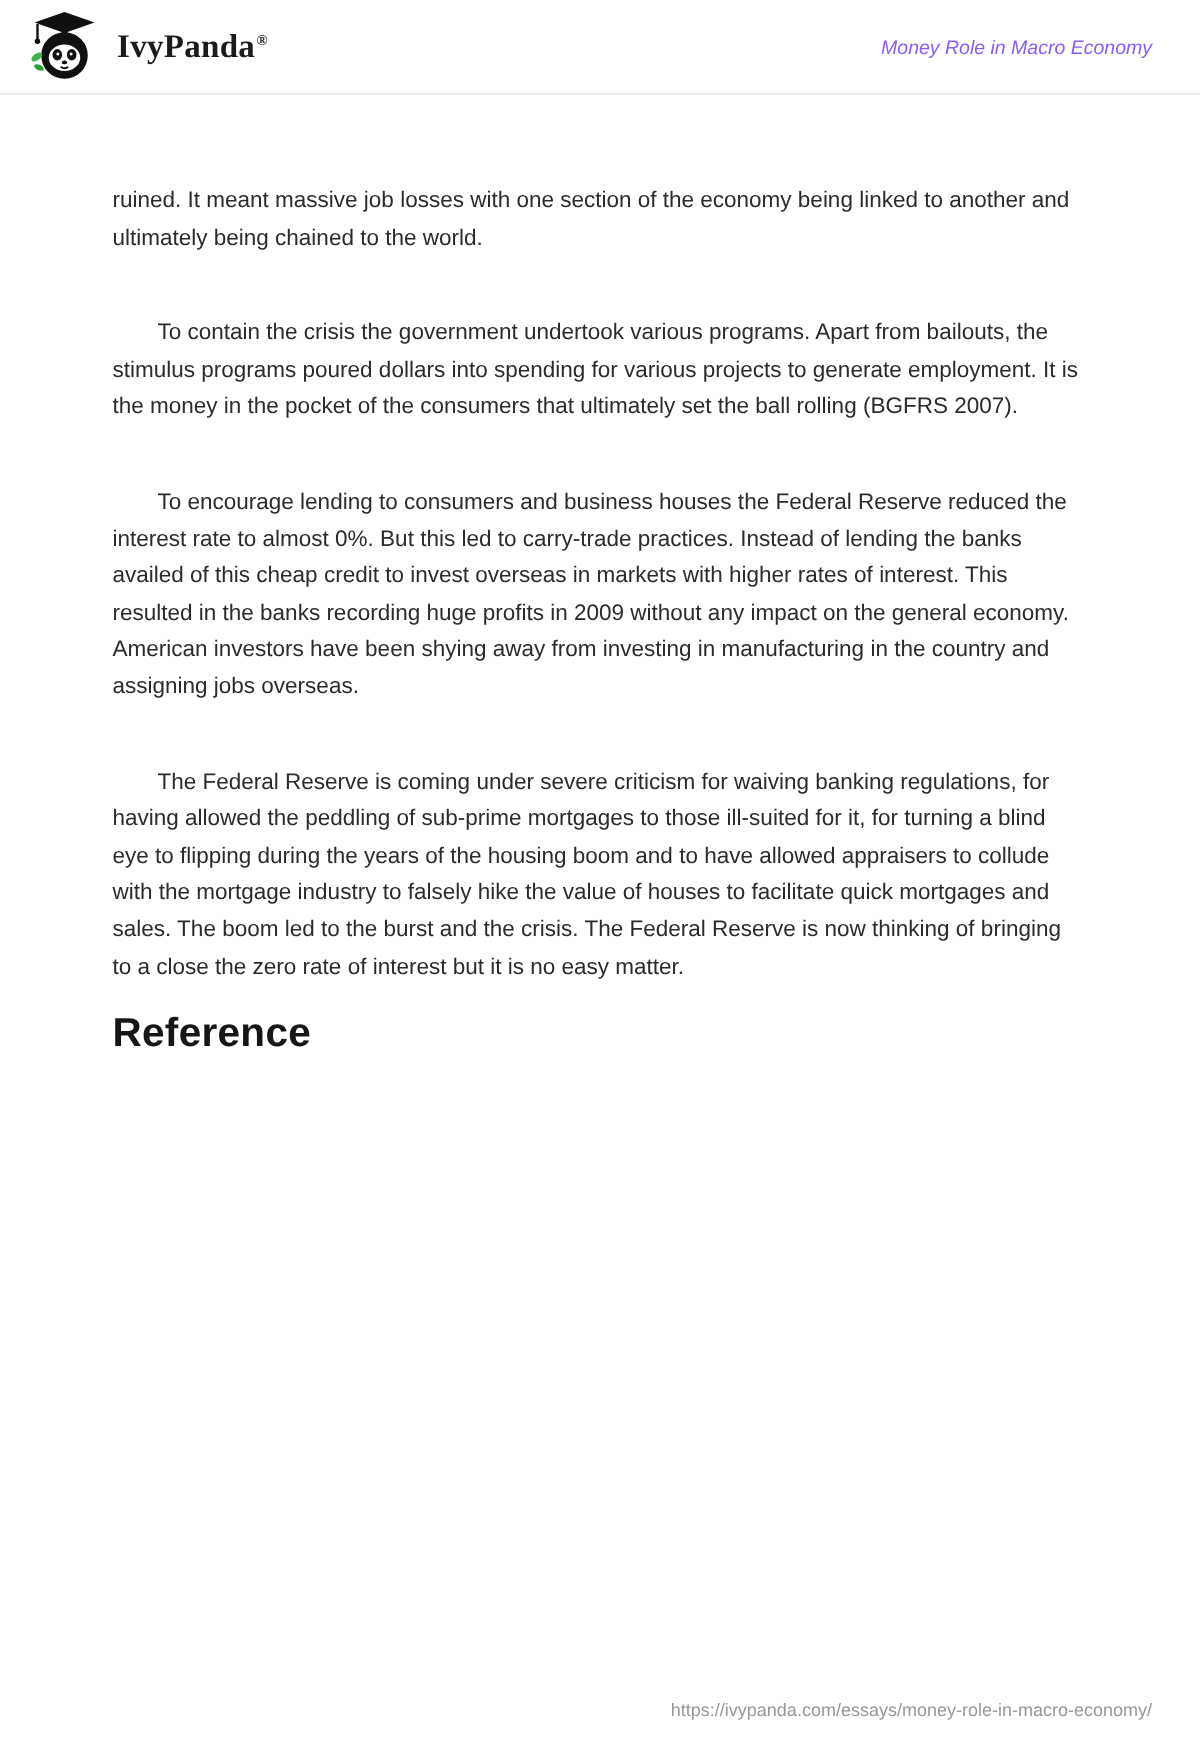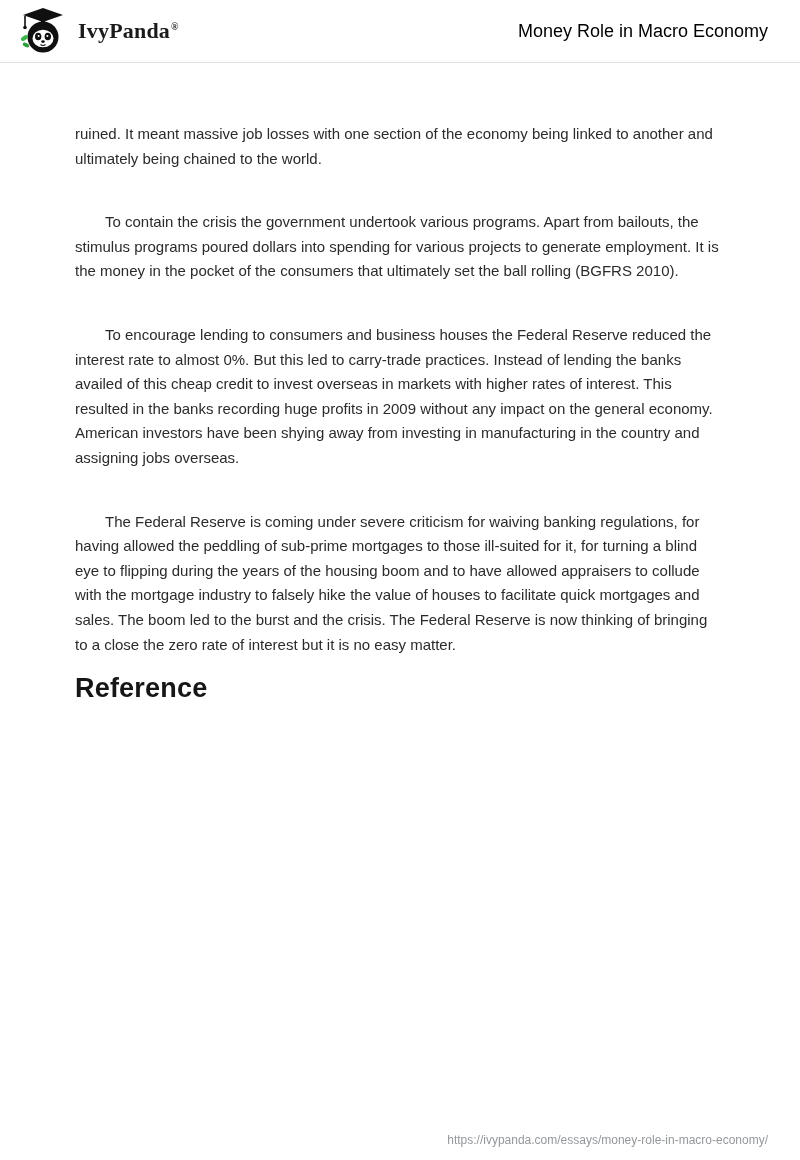--- a/index.html
+++ b/index.html
@@ -38,23 +38,24 @@
     letter-spacing: 0.2px;
   }
   .brand-reg {
     font-family: "Liberation Serif", serif;
     font-size: 10px;
     color: #1b1b1b;
     vertical-align: super;
     margin-left: 1px;
   }
   .doc-title {
-    font-size: 18px;
-    color: #000000;
+    font-size: 13px;
+    color: #8b5cf6;
     text-align: right;
+    font-style: italic;
   }
 
   
   .article {
     padding: 20px 78px 0 75px;
   }
   .para {
     font-size: 15px;
     line-height: 24.6px;
     color: #2b2b2b;
@@ -119,21 +120,21 @@
         <ellipse cx="6" cy="38" rx="3.4" ry="1.9" fill="#2e9e3f" transform="rotate(25 6 38)"></ellipse>
       </svg>
     </span>
     <span class="brand-text"><span>IvyPanda</span><span class="brand-reg">®</span></span>
   </a>
   <div class="doc-title">Money Role in Macro Economy</div>
 </div>
 
 <div class="article">
   <p class="para">ruined. It meant massive job losses with one section of the economy being linked to another and ultimately being chained to the world.</p>
-  <p class="para indent">To contain the crisis the government undertook various programs. Apart from bailouts, the stimulus programs poured dollars into spending for various projects to generate employment. It is the money in the pocket of the consumers that ultimately set the ball rolling (BGFRS 2010).</p>
+  <p class="para indent">To contain the crisis the government undertook various programs. Apart from bailouts, the stimulus programs poured dollars into spending for various projects to generate employment. It is the money in the pocket of the consumers that ultimately set the ball rolling (BGFRS 2007).</p>
   <p class="para indent">To encourage lending to consumers and business houses the Federal Reserve reduced the interest rate to almost 0%. But this led to carry-trade practices. Instead of lending the banks availed of this cheap credit to invest overseas in markets with higher rates of interest. This resulted in the banks recording huge profits in 2009 without any impact on the general economy. American investors have been shying away from investing in manufacturing in the country and assigning jobs overseas.</p>
   <p class="para indent">The Federal Reserve is coming under severe criticism for waiving banking regulations, for having allowed the peddling of sub-prime mortgages to those ill-suited for it, for turning a blind eye to flipping during the years of the housing boom and to have allowed appraisers to collude with the mortgage industry to falsely hike the value of houses to facilitate quick mortgages and sales. The boom led to the burst and the crisis. The Federal Reserve is now thinking of bringing to a close the zero rate of interest but it is no easy matter.</p>
 
   <h2 class="ref-heading">Reference</h2>
 
 </div>
 
 <div class="footer">https://ivypanda.com/essays/money-role-in-macro-economy/</div>
 
 </body></html>

